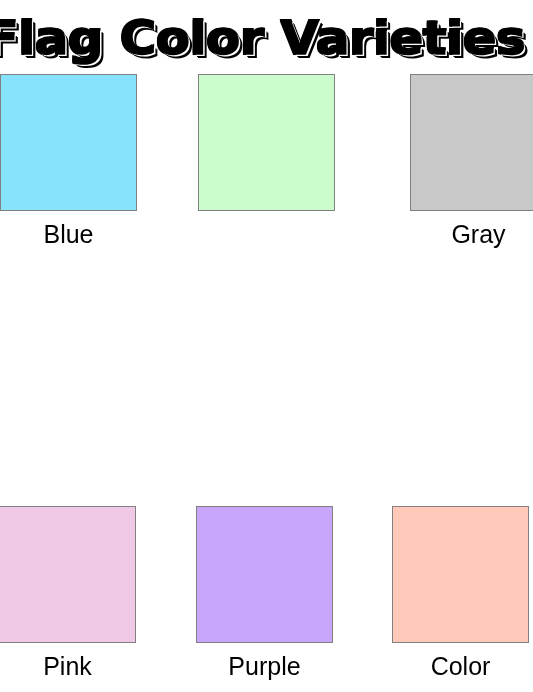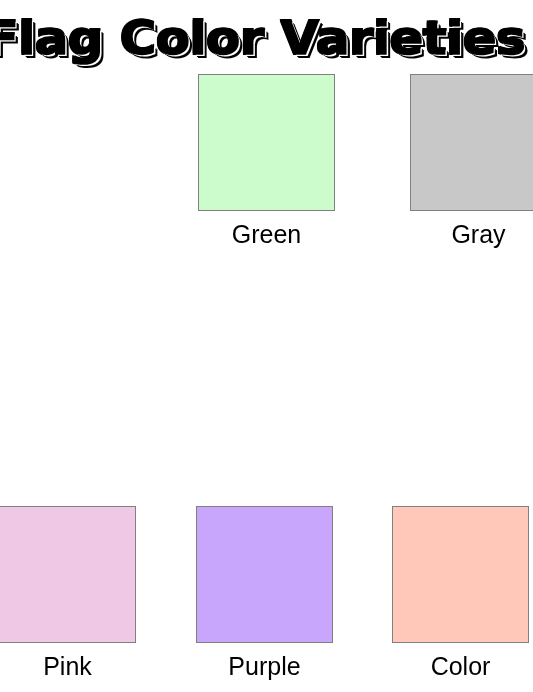--- a/index.html
+++ b/index.html
@@ -98,24 +98,27 @@
 <body style="background-color: rgb(255, 255, 255);">
 
 <div class="title-wrap">
   <div class="title">Flag Color Varieties</div>
 </div>
 
 <div class="palette">
 
   <div class="swatch-row row-1">
 
+    <div class="swatch-cell col-a">
+      <span class="swatch-box" style="background-color: rgb(135, 227, 251); border-color: rgb(128, 128, 128);"></span>
+      <span class="swatch-label">Blue</span>
+    </div>
 
     <div class="swatch-cell col-b">
       <span class="swatch-box" style="background-color: rgb(204, 252, 203); border-color: rgb(128, 128, 128);"></span>
-      <span class="swatch-label">Green</span>
     </div>
 
     <div class="swatch-cell col-c">
       <span class="swatch-box" style="background-color: rgb(200, 200, 200); border-color: rgb(128, 128, 128);"></span>
       <span class="swatch-label">Gray</span>
     </div>
 
   </div>
 
   <div class="swatch-row row-2">

